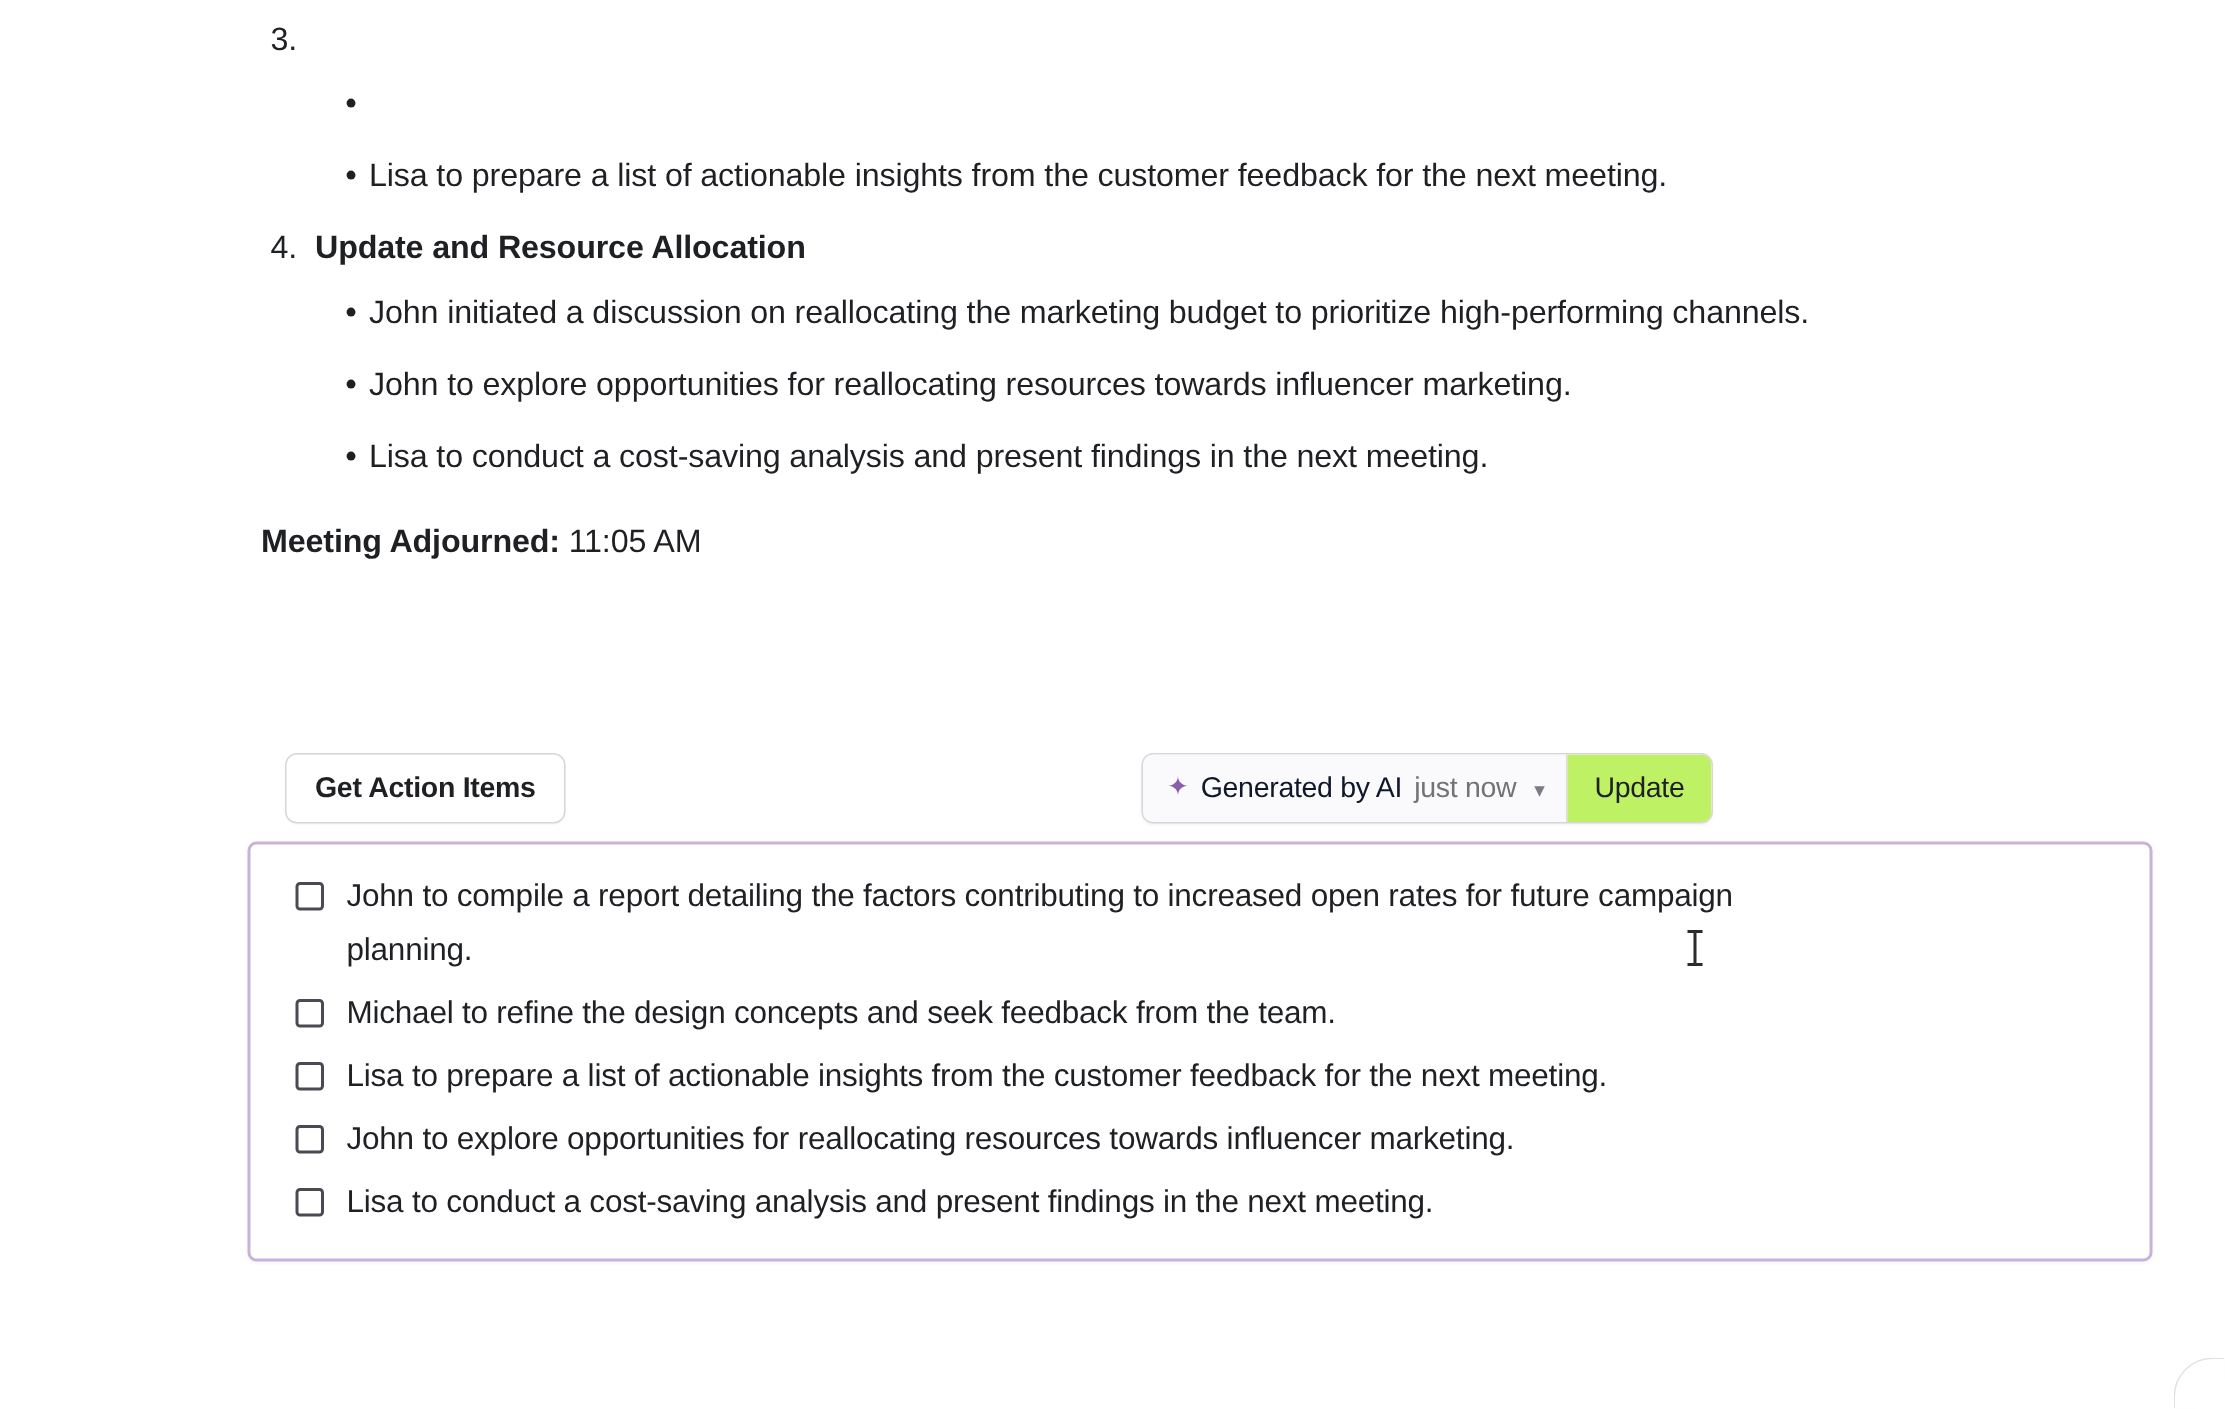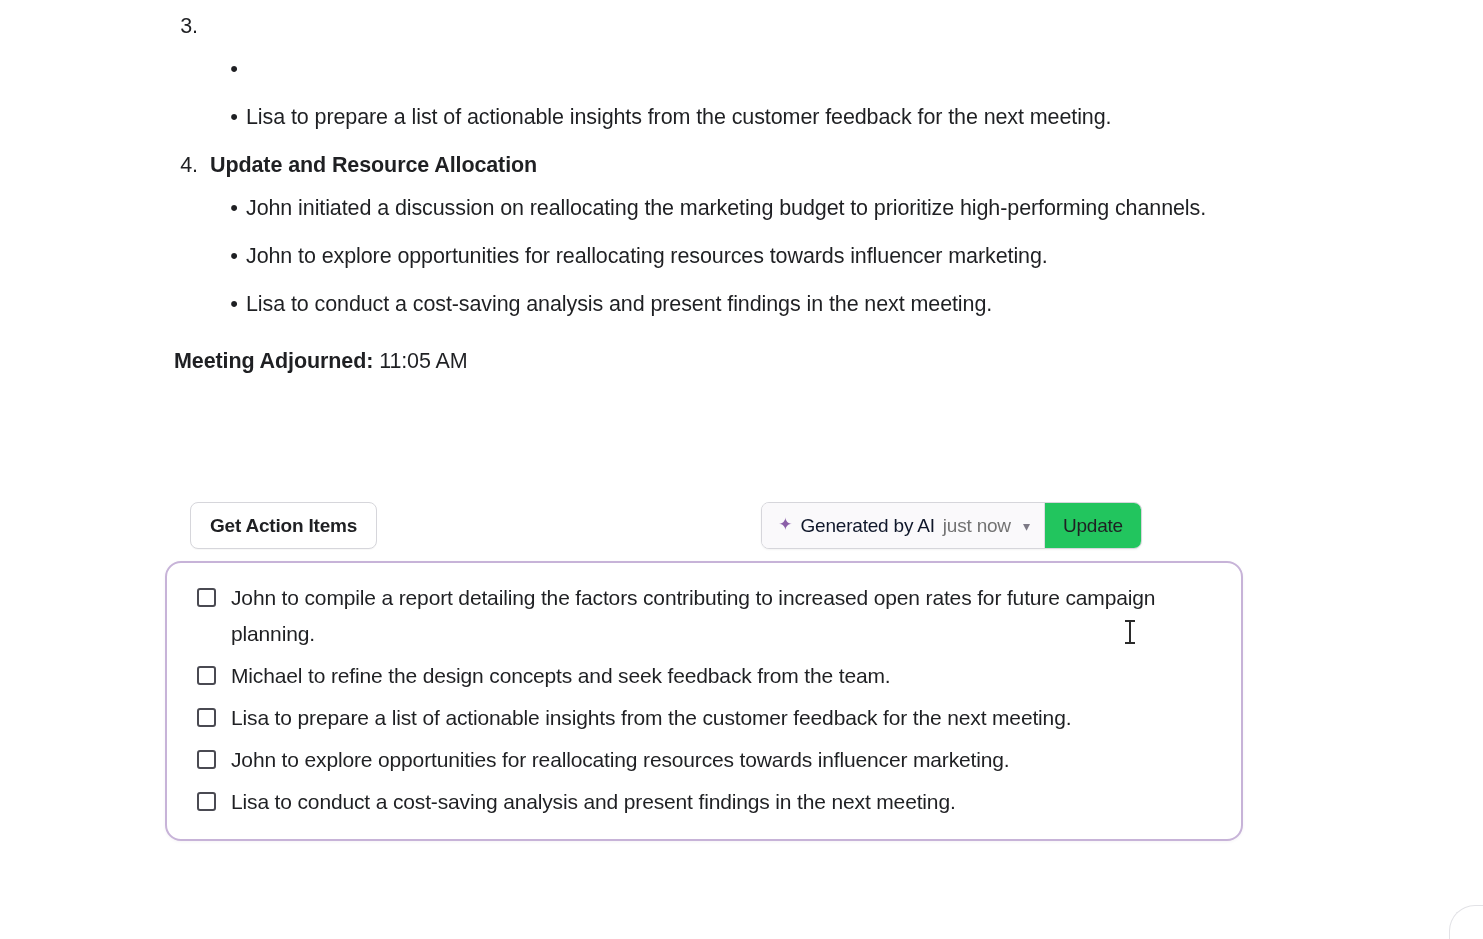--- a/index.html
+++ b/index.html
@@ -163,33 +163,33 @@
   .ai-divider {
     width: 1px;
     background: #dcdbe2;
   }
   .btn-update {
     display: flex;
     align-items: center;
     padding: 0 18px;
     font-size: 19px;
     color: #1f2023;
-    background: #22c55e;
+    background: #bef264;
     cursor: pointer;
     letter-spacing: -0.2px;
   }
 
   
   .checkcard {
     position: absolute;
     left: 165px;
     top: 561px;
-    width: 1078px;
+    width: 1270px;
     border: 2px solid #c7b3d8;
-    border-radius: 16px;
+    border-radius: 6px;
     background: #ffffff;
     padding: 14px 18px 16px 18px;
     box-shadow: 0 1px 3px rgba(80,50,110,0.06);
   }
   .check-item {
     display: flex;
     align-items: flex-start;
     padding: 3px 0 3px 0;
     font-size: 21px;
     line-height: 36px;

